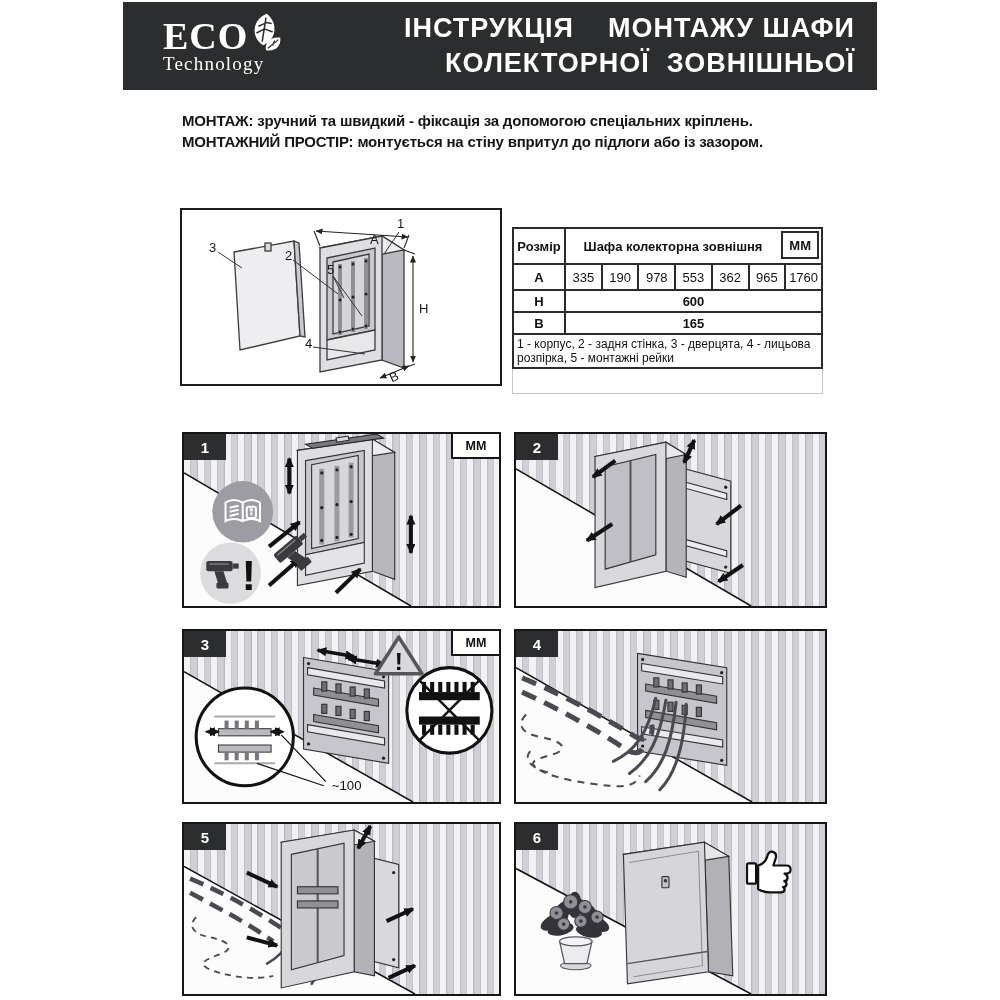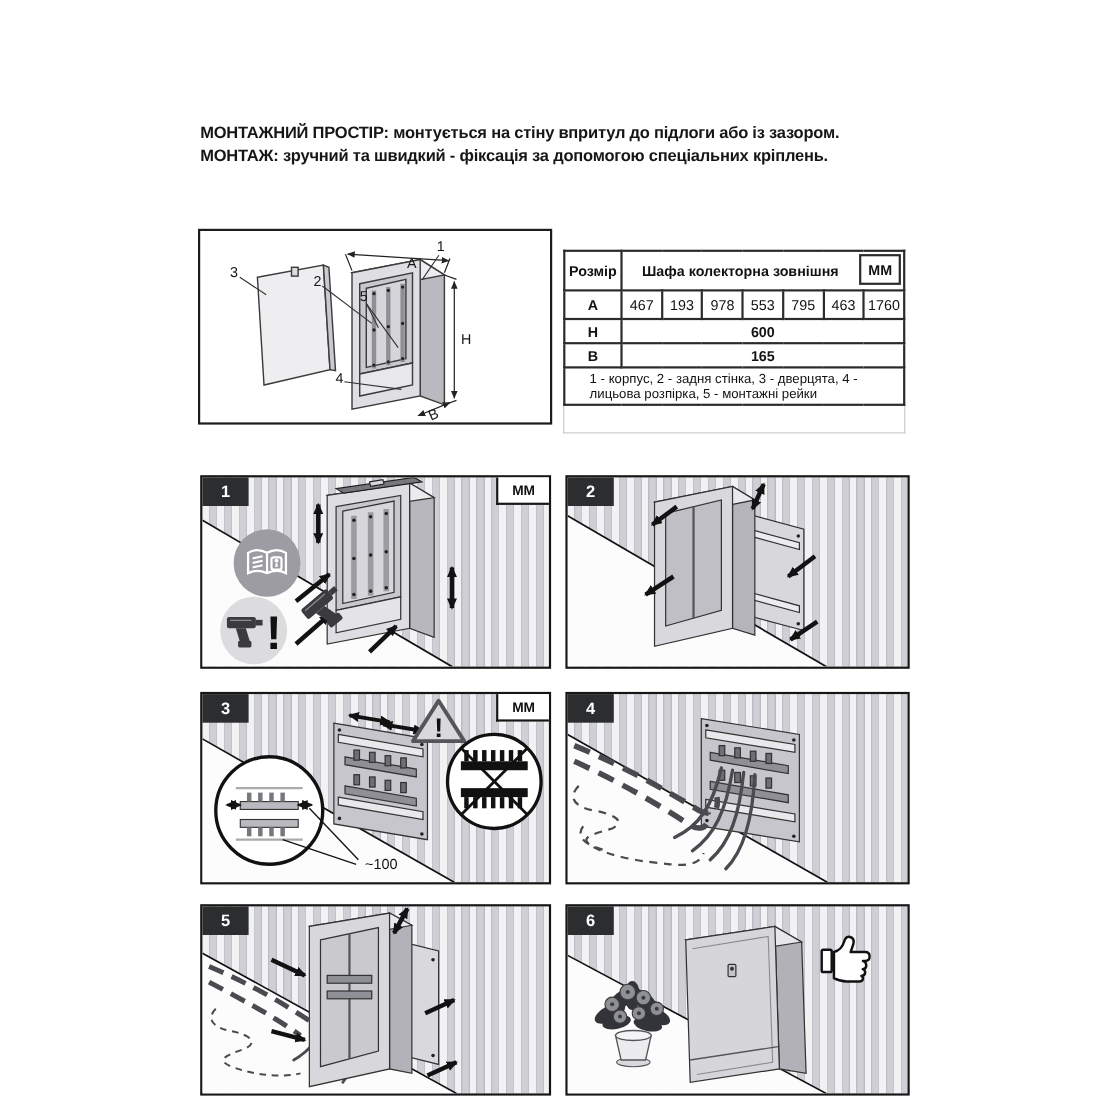--- a/index.html
+++ b/index.html
@@ -34,44 +34,62 @@
   td.c-label{width:48px;font-weight:700;}
   tr.hdr td{font-weight:700;height:32px;}
   tr.hdr td.c-span{position:relative;padding-right:42px;}
   .mmbox{position:absolute;right:2px;top:2px;height:24px;border:2px solid #2b2b2b;
          padding:0 6px;font-weight:700;background:#fff;display:flex;align-items:center;}
   tr.r-a td{height:22px;}
   tr.r-s td{height:18px;font-weight:700;}
   tr.r-s td.c-label{font-weight:700;}
   tr.r-a td{font-weight:400;}
   tr.r-a td.c-label{font-weight:700;}
-  tr.legend td{font-size:12px;font-weight:400;text-align:left;padding:2px 22px;line-height:14px;}
+  tr.legend td{font-size:12px;font-weight:400;text-align:left;padding:2px 3px;line-height:14px;}
   .table-tail{border:1px solid #c6c6c6;border-top:none;height:24px;}
 
   
   .panel{position:absolute;border:2px solid #161616;
          background:repeating-linear-gradient(90deg,#f2f2f4 0px,#f2f2f4 6px,
                     #b9b9c1 6px,#cfcfd6 7.5px,#cfcfd6 12px,#b9b9c1 13.5px);}
   .ill{position:absolute;left:0;top:0;width:100%;height:100%;}
   .numb{position:absolute;left:0;top:0;width:42px;height:26px;background:#2b2d2e;color:#fff;
         font-weight:700;font-size:15px;display:flex;align-items:center;justify-content:center;}
   .mmb{position:absolute;right:0;top:0;min-width:46px;height:23px;background:#fff;
        border-left:2px solid #161616;border-bottom:2px solid #161616;color:#111;
        font-weight:700;font-size:12.5px;display:flex;align-items:center;justify-content:center;}
   svg text{font-family:"Liberation Sans",sans-serif;}
 </style>
 </head>
 <body>
 
 <div class="page">
 
+  <div class="banner">
+    <div class="logo">
+      <div class="logo-row">
+        <span class="eco">ECO</span>
+        <svg class="leaf" viewBox="0 0 40 44">
+          <path d="M17,36 C4,28 5,9 21,3 C33,13 31,30 17,36 Z" fill="#fff"></path>
+          <path d="M20,7 L16,32 M19,13 L12,16 M18,19 L10,23 M20,12 L26,13 M19,19 L27,22" stroke="#2b2d2e" stroke-width="1.6" fill="none"></path>
+          <path d="M20,41 C18,33 26,26 35,28 C36,37 29,43 20,41 Z" fill="#fff"></path>
+          <path d="M33,30 L22,39 M29,31 L27,36" stroke="#2b2d2e" stroke-width="1.3" fill="none"></path>
+        </svg>
+      </div>
+      <div class="tech">Technology</div>
+    </div>
+    <div class="title">
+      <div class="t1">ІНСТРУКЦІЯ    МОНТАЖУ ШАФИ</div>
+      <div class="t2">КОЛЕКТОРНОЇ  ЗОВНІШНЬОЇ</div>
+    </div>
+  </div>
 
   <div class="intro">
+    <p class="intro-line"><span class="lead">МОНТАЖ:</span><span> зручний та швидкий - фіксація за допомогою спеціальних кріплень.</span></p>
     <p class="intro-line"><span class="lead">МОНТАЖНИЙ ПРОСТІР:</span><span> монтується на стіну впритул до підлоги або із зазором.</span></p>
-    <p class="intro-line"><span class="lead">МОНТАЖ:</span><span> зручний та швидкий - фіксація за допомогою спеціальних кріплень.</span></p>
   </div>
 
   <div class="draw-box">
     <svg viewBox="0 0 318 174">
       <defs>
         <marker id="ad" markerUnits="userSpaceOnUse" markerWidth="9" markerHeight="8" refX="6.5" refY="3" orient="auto-start-reverse">
           <path d="M0,0 L7,3 L0,6 Z" fill="#222"></path>
         </marker>
       </defs>
       <g stroke="#3c3c3c" stroke-width="1.3" fill="none">
@@ -138,26 +156,26 @@
       <tbody>
           <tr class="hdr">
         <td class="c-label">Розмір</td>
         <td class="c-span" colspan="7">
           <span>Шафа колекторна зовнішня</span>
           <span class="mmbox">ММ</span>
         </td>
       </tr>
       <tr class="r-a">
         <td class="c-label">A</td>
-        <td>467</td>
-        <td>193</td>
+        <td>335</td>
+        <td>190</td>
         <td>978</td>
         <td>553</td>
-        <td>795</td>
-        <td>463</td>
+        <td>362</td>
+        <td>965</td>
         <td>1760</td>
       </tr>
       <tr class="r-s">
         <td class="c-label">H</td>
         <td colspan="7">600</td>
       </tr>
       <tr class="r-s">
         <td class="c-label">B</td>
         <td colspan="7">165</td>
       </tr>

